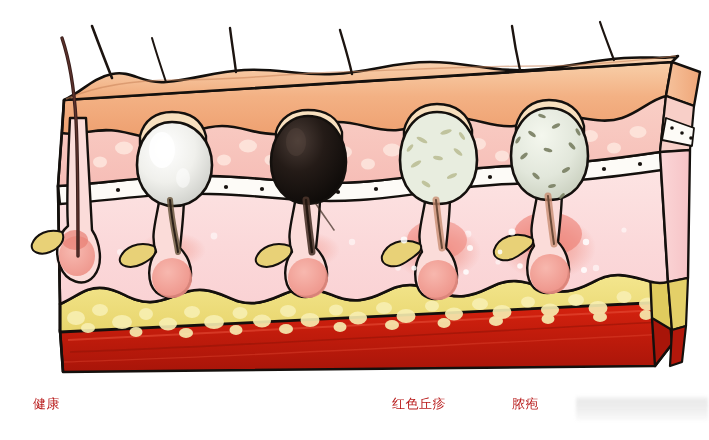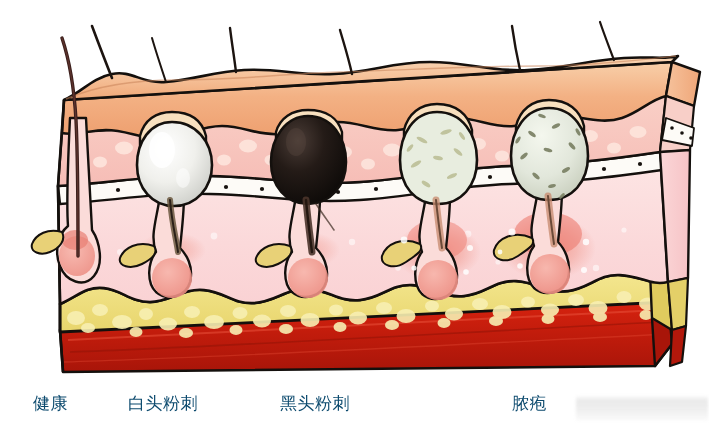--- a/index.html
+++ b/index.html
@@ -28,23 +28,23 @@
   .label-row {
     position: absolute;
     left: 0;
     top: 392px;
     width: 709px;
     height: 34px;
   }
   .lbl {
     position: absolute;
     font-family: Liberation Serif, serif;
-    font-size: 17px;
+    font-size: 13px;
     line-height: 24px;
-    color: #0c4a6e;
+    color: #b91c1c;
     white-space: nowrap;
     letter-spacing: 0.5px;
   }
   .lbl-0 { left: 33px; }
   .lbl-1 { left: 128px; }
   .lbl-2 { left: 280px; }
   .lbl-3 { left: 392px; }
   .lbl-4 { left: 512px; }
   .redaction {
     position: absolute;
@@ -539,20 +539,19 @@
         <path d="M520,70 C516,52 514,40 512,26" stroke-width="2.4"></path>
         <path d="M614,60 C608,44 604,34 600,22" stroke-width="2.2"></path>
         <path d="M166,82 C160,64 156,52 152,38" stroke-width="2"></path>
       </g>
 
     </g>
   </svg>
 
   <div class="label-row">
     <span class="lbl lbl-0">健康</span>
-    <span class="lbl lbl-1">白头粉刺</span>
-    <span class="lbl lbl-2">黑头粉刺</span>
+    <span class="lbl lbl-3">红色丘疹</span>
     <span class="lbl lbl-4">脓疱</span>
   </div>
 
   <div class="redaction"></div>
 
 </div>
 
 </body></html>

